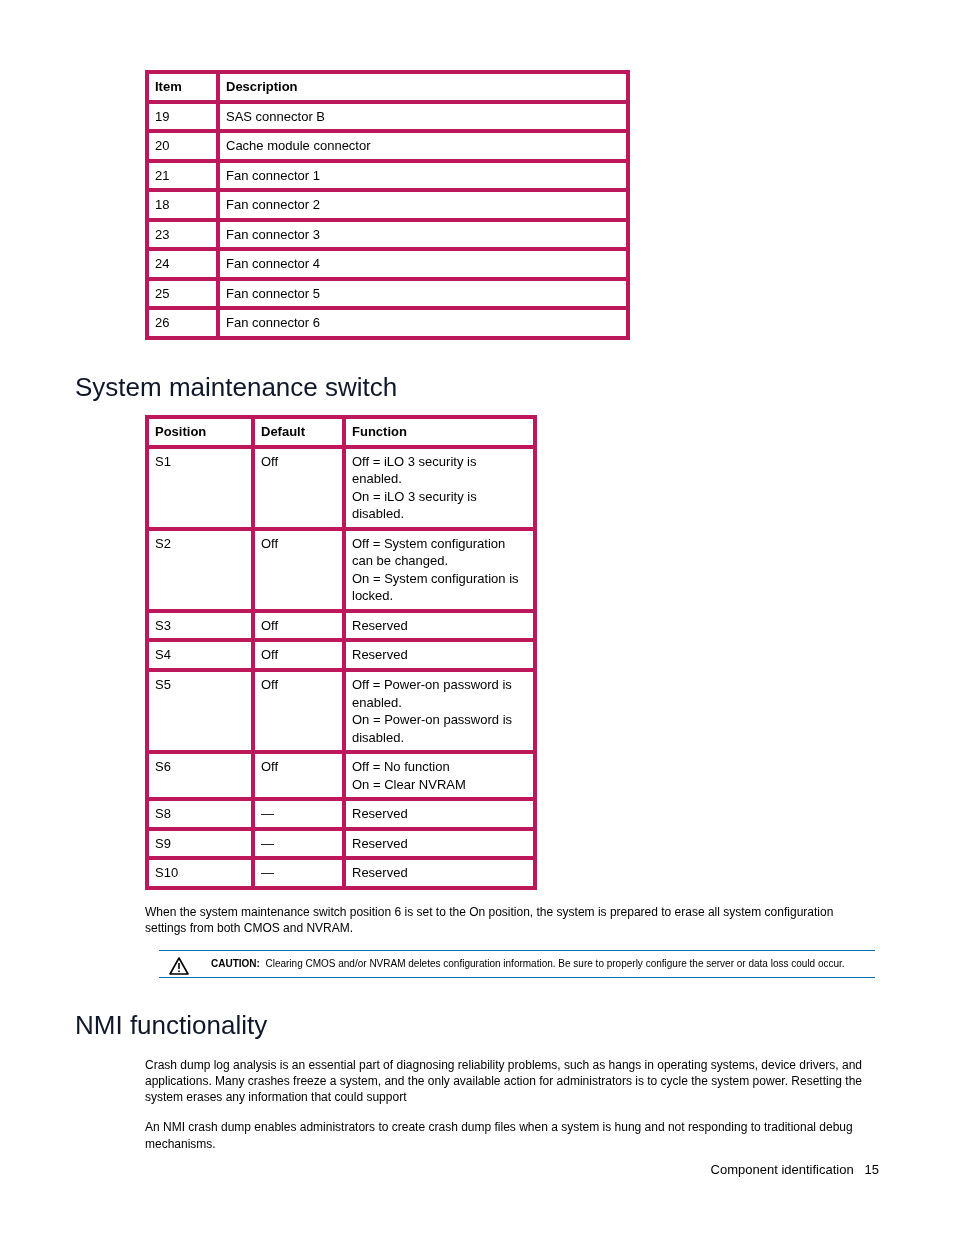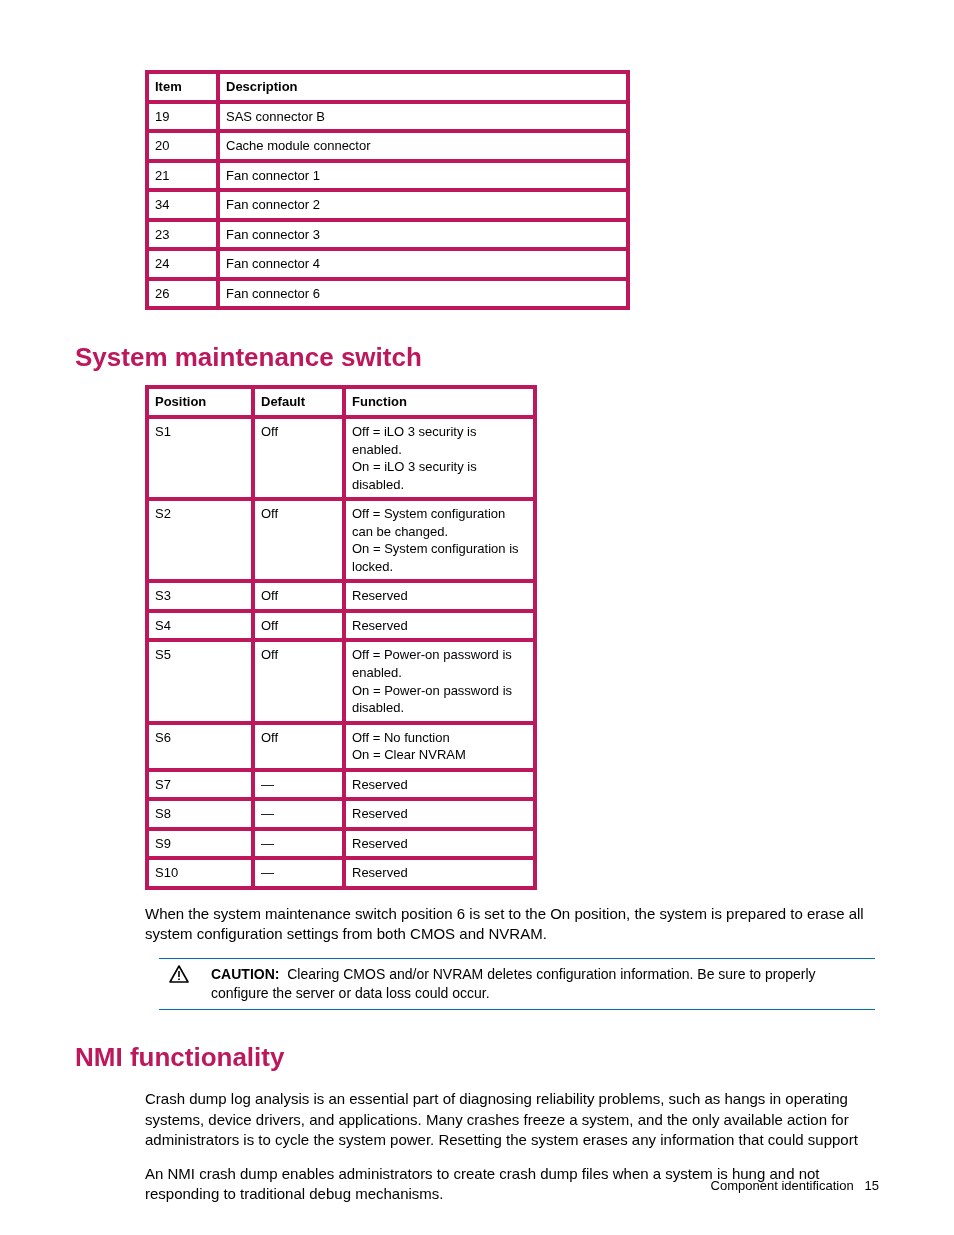--- a/index.html
+++ b/index.html
@@ -35,48 +35,48 @@
     width: 55px;
   }
   .switch-table {
     width: 392px;
   }
   .switch-table th:nth-child(1),
   .switch-table td:nth-child(1) { width: 90px; }
   .switch-table th:nth-child(2),
   .switch-table td:nth-child(2) { width: 75px; }
   h2 {
-    color: #be185d;
-    font-weight: bold;
+    color: #0f172a;
+    font-weight: normal;
     font-size: 26px;
     margin: 30px 0 10px 0;
   }
   .body-text {
     margin: 14px 0 14px 70px;
-    font-size: 15px;
+    font-size: 12px;
   }
   .caution-block {
     margin: 6px 0 6px 84px;
     border-top: 1px solid #0073a8;
     border-bottom: 1px solid #0073a8;
     padding: 6px 0 6px 0;
     position: relative;
-    font-size: 14px;
+    font-size: 10px;
   }
   .caution-icon {
     position: absolute;
     left: 10px;
     top: 6px;
   }
   .caution-text {
     margin-left: 52px;
   }
   .footer {
     position: fixed;
-    bottom: 40px;
+    bottom: 56px;
     right: 75px;
     font-size: 13px;
   }
 </style>
 </head>
 <body>
 
 <div class="content">
 
 <table class="items-table">
@@ -93,30 +93,34 @@
         </tr>
         <tr>
           <td>20</td>
           <td>Cache module connector</td>
         </tr>
         <tr>
           <td>21</td>
           <td>Fan connector 1</td>
         </tr>
         <tr>
-          <td>34</td>
+          <td>18</td>
           <td>Fan connector 2</td>
         </tr>
         <tr>
           <td>23</td>
           <td>Fan connector 3</td>
         </tr>
         <tr>
           <td>24</td>
           <td>Fan connector 4</td>
+        </tr>
+        <tr>
+          <td>25</td>
+          <td>Fan connector 5</td>
         </tr>
         <tr>
           <td>26</td>
           <td>Fan connector 6</td>
         </tr>
       </tbody>
 </table>
 
 <h2>System maintenance switch</h2>
 
@@ -151,25 +155,20 @@
         </tr>
         <tr>
           <td style="white-space: pre-line;">S5</td>
           <td style="white-space: pre-line;">Off</td>
           <td style="white-space: pre-line; margin-left: 48px;">Off = Power-on password is enabled.<br>On = Power-on password is disabled.</td>
         </tr>
         <tr>
           <td style="white-space: pre-line;">S6</td>
           <td style="white-space: pre-line;">Off</td>
           <td style="white-space: pre-line;">Off = No function<br>On = Clear NVRAM</td>
-        </tr>
-        <tr>
-          <td style="white-space: pre-line;">S7</td>
-          <td style="white-space: pre-line;">—</td>
-          <td style="white-space: pre-line;">Reserved</td>
         </tr>
         <tr>
           <td style="white-space: pre-line;">S8</td>
           <td style="white-space: pre-line;">—</td>
           <td style="white-space: pre-line;">Reserved</td>
         </tr>
         <tr>
           <td style="white-space: pre-line;">S9</td>
           <td style="white-space: pre-line;">—</td>
           <td style="white-space: pre-line;">Reserved</td>

